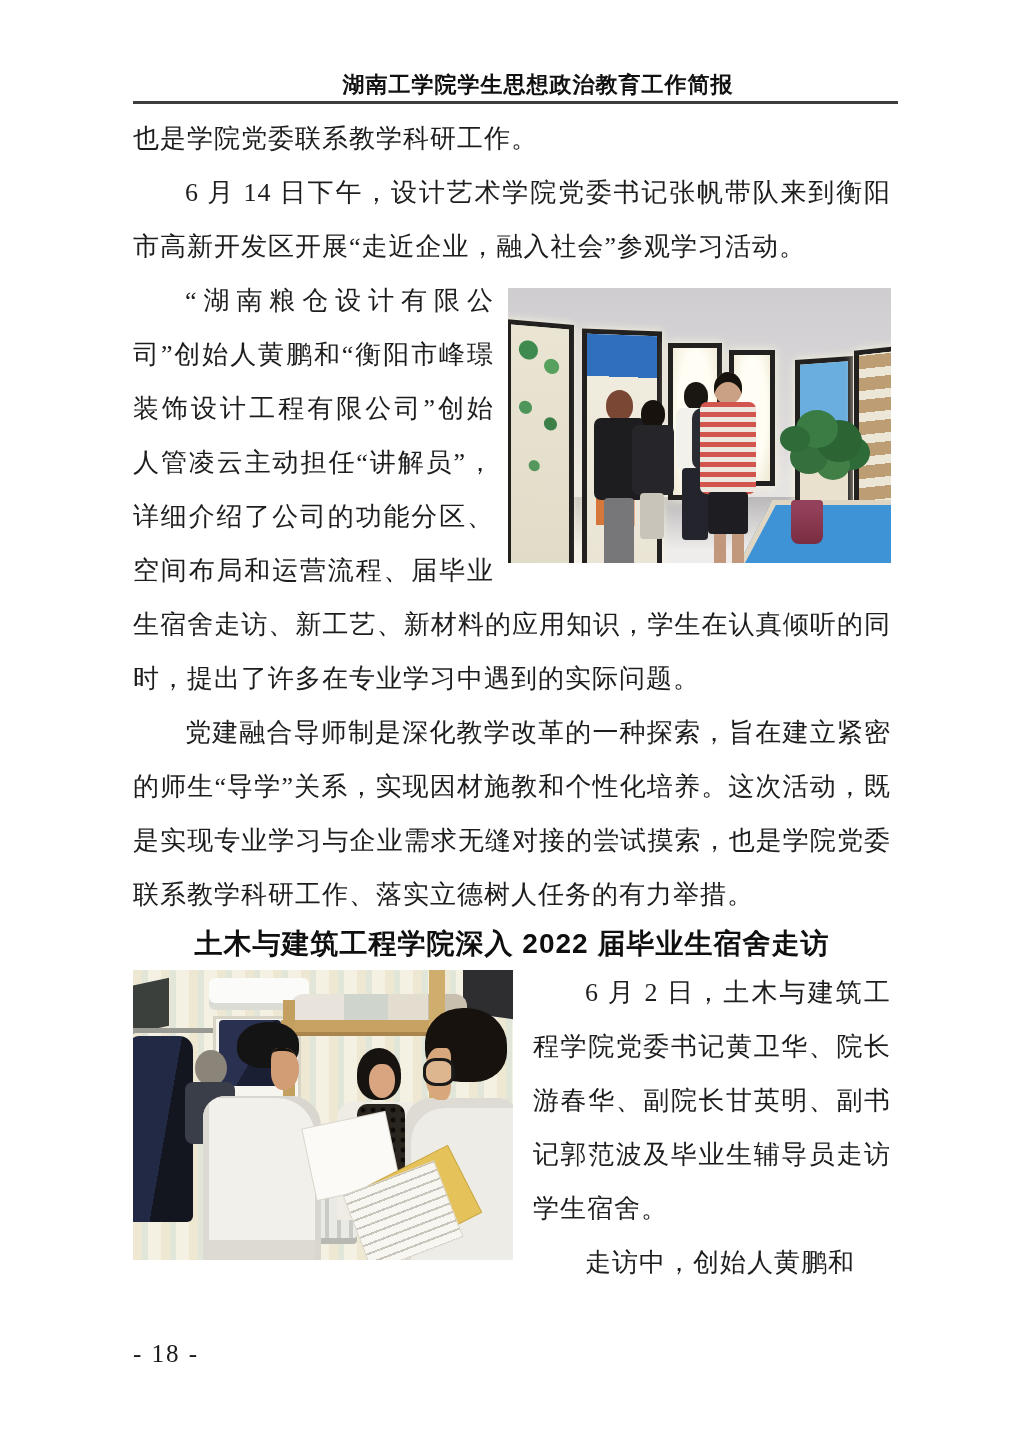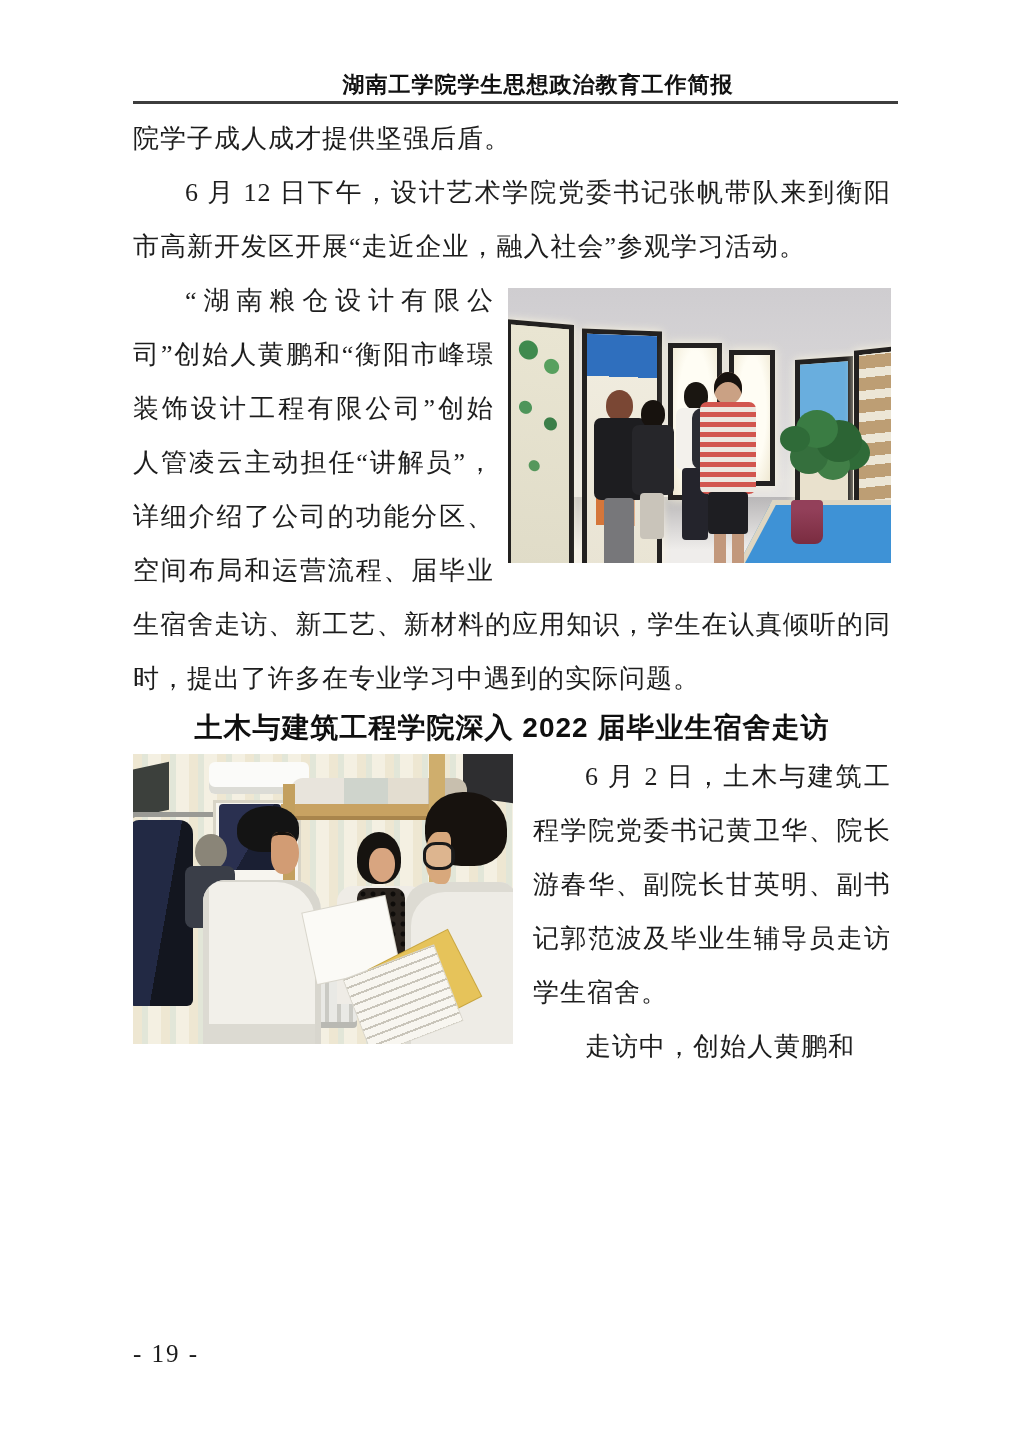--- a/index.html
+++ b/index.html
@@ -182,24 +182,24 @@
 </head>
 <body>
 
 <div class="page">
 
   <div class="hdr-title">湖南工学院学生思想政治教育工作简报</div>
   <div class="hdr-rule"></div>
 
   <div class="main">
 
-    <p class="body-text">院学子成人成才提供坚强后盾。</p>
-
-
-    <p class="body-text indent">6 月 12 日下午，设计艺术学院党委书记张帆带队来到衡阳市高新开发区开展“走近企业，融入社会”参观学习活动。</p>
+    <p class="body-text">也是学院党委联系教学科研工作。</p>
+
+
+    <p class="body-text indent">6 月 14 日下午，设计艺术学院党委书记张帆带队来到衡阳市高新开发区开展“走近企业，融入社会”参观学习活动。</p>
 
     <div class="clearfix">
       <div class="photo photo1">
         <i class="p1-floor"></i>
         <i class="panel pA">
             <i class="art art-green"></i>
           </i>
         <i class="panel pB">
             <i class="art art-blueposter"></i>
           </i>
@@ -238,20 +238,21 @@
             <i class="hd"></i>
             <i class="bd"></i>
             <i class="lg"></i>
             <i class="sk"></i>
             <i class="sk2"></i>
         </span>
       </div>
       <p class="body-text indent">“湖南粮仓设计有限公司”创始人黄鹏和“衡阳市峰璟装饰设计工程有限公司”创始人管凌云主动担任“讲解员”，详细介绍了公司的功能分区、空间布局和运营流程、届毕业生宿舍走访、新工艺、新材料的应用知识，学生在认真倾听的同时，提出了许多在专业学习中遇到的实际问题。</p>
     </div>
 
+    <p class="body-text indent">党建融合导师制是深化教学改革的一种探索，旨在建立紧密的师生“导学”关系，实现因材施教和个性化培养。这次活动，既是实现专业学习与企业需求无缝对接的尝试摸索，也是学院党委联系教学科研工作、落实立德树人任务的有力举措。</p>
 
     <h2 class="headline" style="margin-top:0;">土木与建筑工程学院深入 2022 届毕业生宿舍走访</h2>
 
     <div class="clearfix">
       <div class="photo photo2">
         <i class="monitor-tl"></i>
         <i class="monitor-tr"></i>
         <i class="ac"></i>
         <i class="window"></i>
         <i class="window-cloth"></i>
@@ -279,15 +280,15 @@
         <i class="st-hair"></i>
         <i class="st-face"></i>
         <i class="st-glass"></i>
       </div>
       <p class="body-text indent">6 月 2 日，土木与建筑工程学院党委书记黄卫华、院长游春华、副院长甘英明、副书记郭范波及毕业生辅导员走访学生宿舍。</p>
       <p class="body-text indent">走访中，创始人黄鹏和</p>
     </div>
 
   </div>
 
-  <div class="page-number">- 19 -</div>
+  <div class="page-number">- 18 -</div>
 
 </div>
 
 </body></html>

